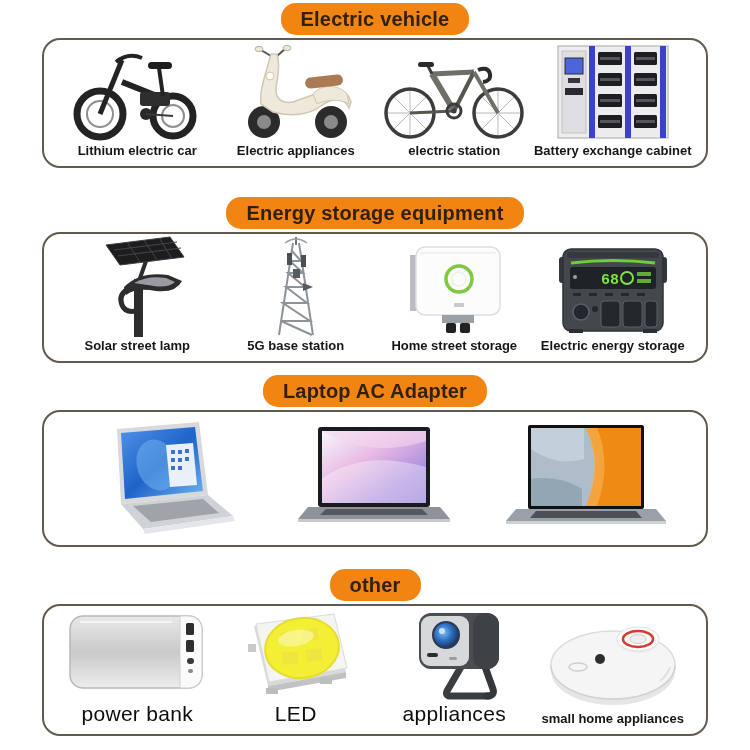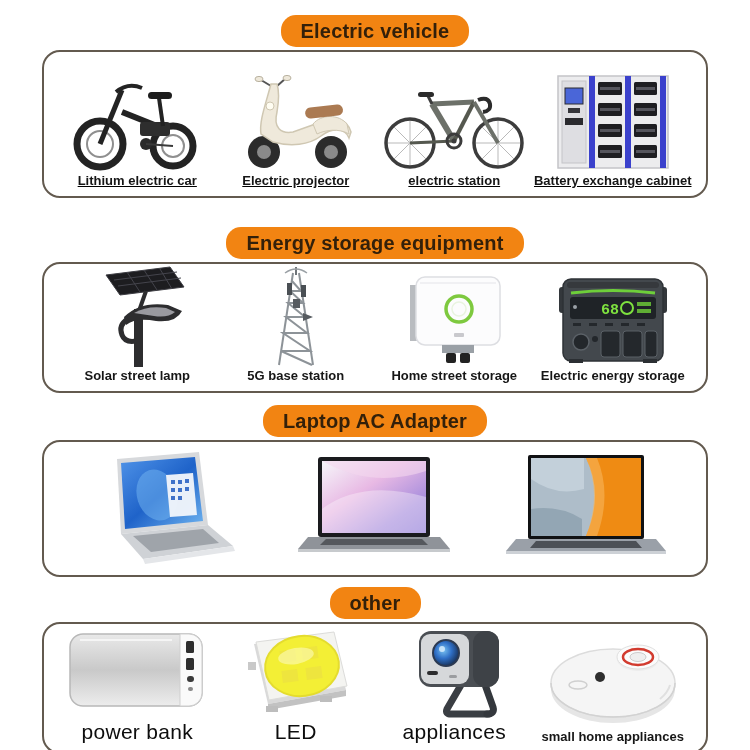--- a/index.html
+++ b/index.html
@@ -1,34 +1,34 @@
 <!DOCTYPE html>
 <html><head>
 <meta charset="utf-8">
 <style>
   html,body{margin:0;padding:0;background:#ffffff;}
   body{width:750px;height:750px;overflow:hidden;font-family:"Liberation Sans",sans-serif;}
   .page{width:750px;height:750px;position:relative;}
   .section{display:flex;flex-direction:column;align-items:center;}
-  .sec-1{margin-top:15px;justify-content:center;}
+  .sec-1{margin-top:3px;justify-content:center;}
   .sec-2{margin-top:29px;justify-content:center;}
   .sec-3{margin-top:12px;}
-  .sec-4{margin-top:10px;}
+  .sec-4{margin-top:22px;}
   .badge{
     background:#f28412;color:#33200a;font-weight:bold;font-size:20px;
     padding:4px 20px;border-radius:15px;line-height:24px;margin-bottom:3px;
     letter-spacing:.2px;
   }
   .panel{
     width:666px;box-sizing:border-box;background:#ffffff;
     border:2px solid #635a4f;border-radius:18px;
     display:flex;justify-content:space-between;align-items:stretch;
     padding:6px 14px;
   }
-  .p1{height:148px;text-decoration:underline;}
+  .p1{height:130px;}
   .p2{height:131px;}
   .p3{height:137px;justify-content:space-evenly;}
   .p4{height:132px;}
   .item{display:flex;flex-direction:column;align-items:center;justify-content:flex-end;flex:1;min-width:0;}
   .fig{display:flex;align-items:flex-end;justify-content:center;flex:1;}
   .lbl{font-weight:bold;font-size:13px;color:#161616;white-space:nowrap;margin-top:1px;padding-bottom:2px;}
   .lbl-big{font-weight:normal;font-size:21px;color:#0d0d0d;letter-spacing:.3px;}
   svg{display:block;}
 </style>
 </head>
@@ -70,21 +70,21 @@
             <line x1="50" y1="14" x2="40" y2="8" stroke="#555" stroke-width="2"></line>
             <ellipse cx="38" cy="7" rx="4" ry="2.6" fill="#eee8da" stroke="#b9b2a0"></ellipse>
             <line x1="56" y1="14" x2="64" y2="7" stroke="#555" stroke-width="2"></line>
             <ellipse cx="66" cy="6" rx="4" ry="2.6" fill="#eee8da" stroke="#b9b2a0"></ellipse>
             <path d="M50,12 C44,34 38,50 40,62 L52,70 C70,75 88,73 100,64 C112,55 124,56 128,66 L130,60 C126,46 112,44 100,50 L72,60 C60,62 52,56 56,40 C58,28 58,18 56,12 Z" fill="#efe9db" stroke="#cfc7b2" stroke-width="1.5"></path>
             <path d="M92,52 C100,42 118,42 126,52 L128,62 C118,56 104,58 96,62 Z" fill="#efe9db" stroke="#cfc7b2"></path>
             <rect x="84" y="34" width="38" height="11" rx="5.5" fill="#ab7a52" transform="rotate(-6 103 39)"></rect>
             <circle cx="49" cy="34" r="4" fill="#fffdf2" stroke="#cfc7b2"></circle>
           </svg>
         </div>
-        <div class="lbl">Electric projector</div>
+        <div class="lbl">Electric appliances</div>
       </div>
 
       <div class="item">
         <div class="fig">
           <svg width="160" height="100" viewBox="0 0 160 100">
             <g stroke="#b9b9b9" stroke-width="1">
               <line x1="36" y1="48" x2="36" y2="94"></line>
                 <line x1="13" y1="71" x2="59" y2="71"></line>
               <line x1="20" y1="55" x2="52" y2="87"></line>
                 <line x1="20" y1="87" x2="52" y2="55"></line>

